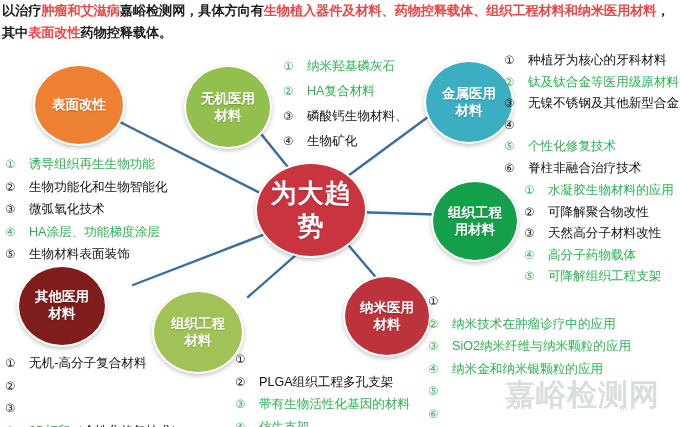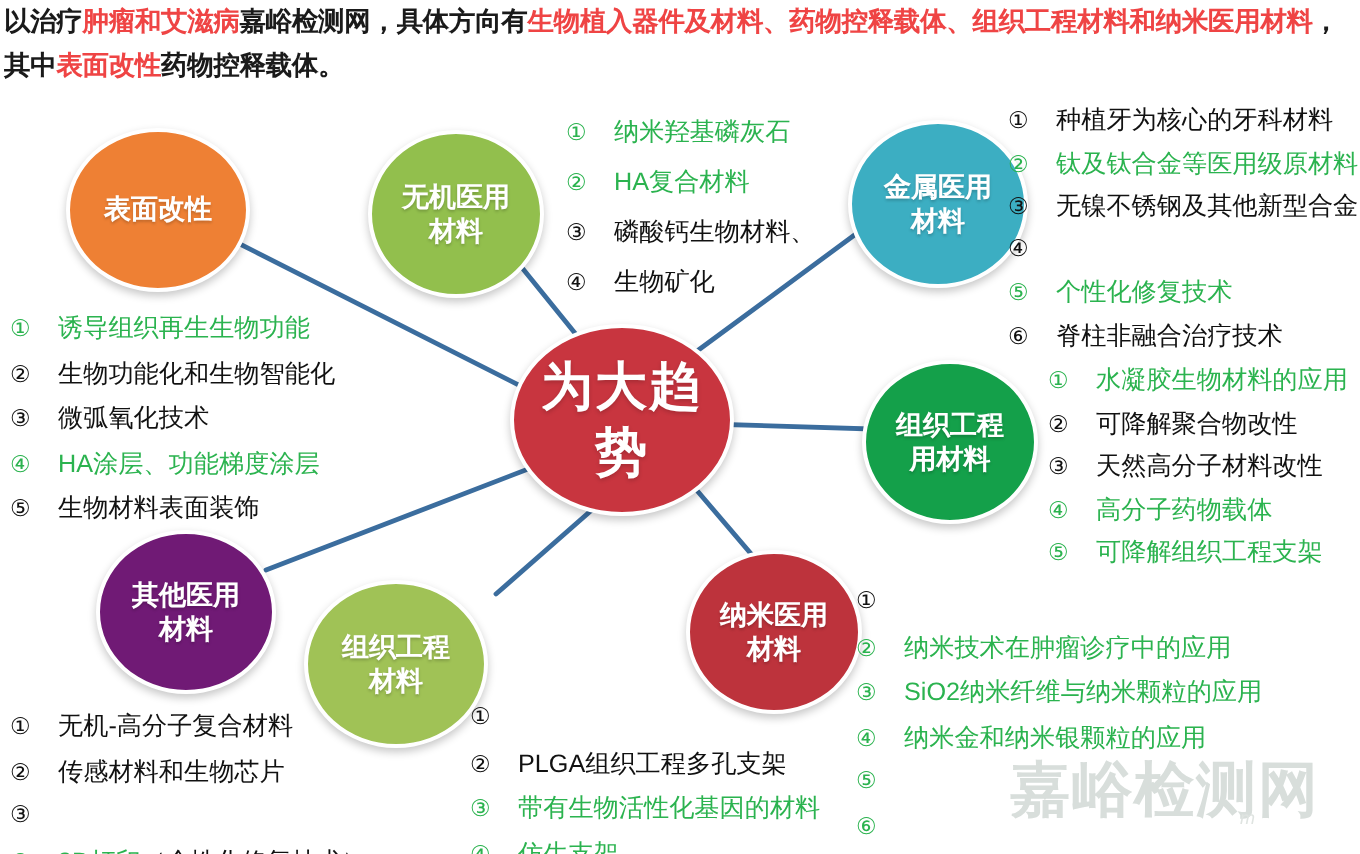--- a/index.html
+++ b/index.html
@@ -170,21 +170,21 @@
     </div>
   </div>
 
   <div class="node branch" style="left:152px; top:290px; width:92px; height:84px; background:#a0c256;">
     <div>
       <span>组织工程</span>
       <span>材料</span>
     </div>
   </div>
 
-  <div class="node branch" style="left:48px; top:265px; width:90px; height:82px; background:#701a75;">
+  <div class="node branch" style="left:17px; top:265px; width:90px; height:82px; background:#7f1d1d;font-family:Liberation Mono, monospace;">
     <div>
       <span>其他医用</span>
       <span>材料</span>
     </div>
   </div>
 
   <div class="list" id="list-inorganic" style="left:283px; top:54px; line-height:25px;">
       <div class="li green" style="height: 25px; line-height: 25px;">
         <span class="num">①</span>
         <span>纳米羟基磷灰石</span>
@@ -317,21 +317,20 @@
       </div>
     </div>
 
   <div class="list" id="list-other" style="left:5px; top:352px; line-height:22.5px;">
       <div class="li" style="height: 22.5px; line-height: 22.5px;">
         <span class="num">①</span>
         <span>无机-高分子复合材料</span>
       </div>
       <div class="li" style="height: 22.5px; line-height: 22.5px;">
         <span class="num">②</span>
-        <span>传感材料和生物芯片</span>
       </div>
       <div class="li" style="height: 22.5px; line-height: 22.5px;">
         <span class="num">③</span>
       </div>
       <div class="li green" style="height: 22.5px; line-height: 22.5px;">
         <span class="num">④</span>
         <span>3D打印</span>
         <span class="tail">（个性化修复技术）</span>
       </div>
     </div>

